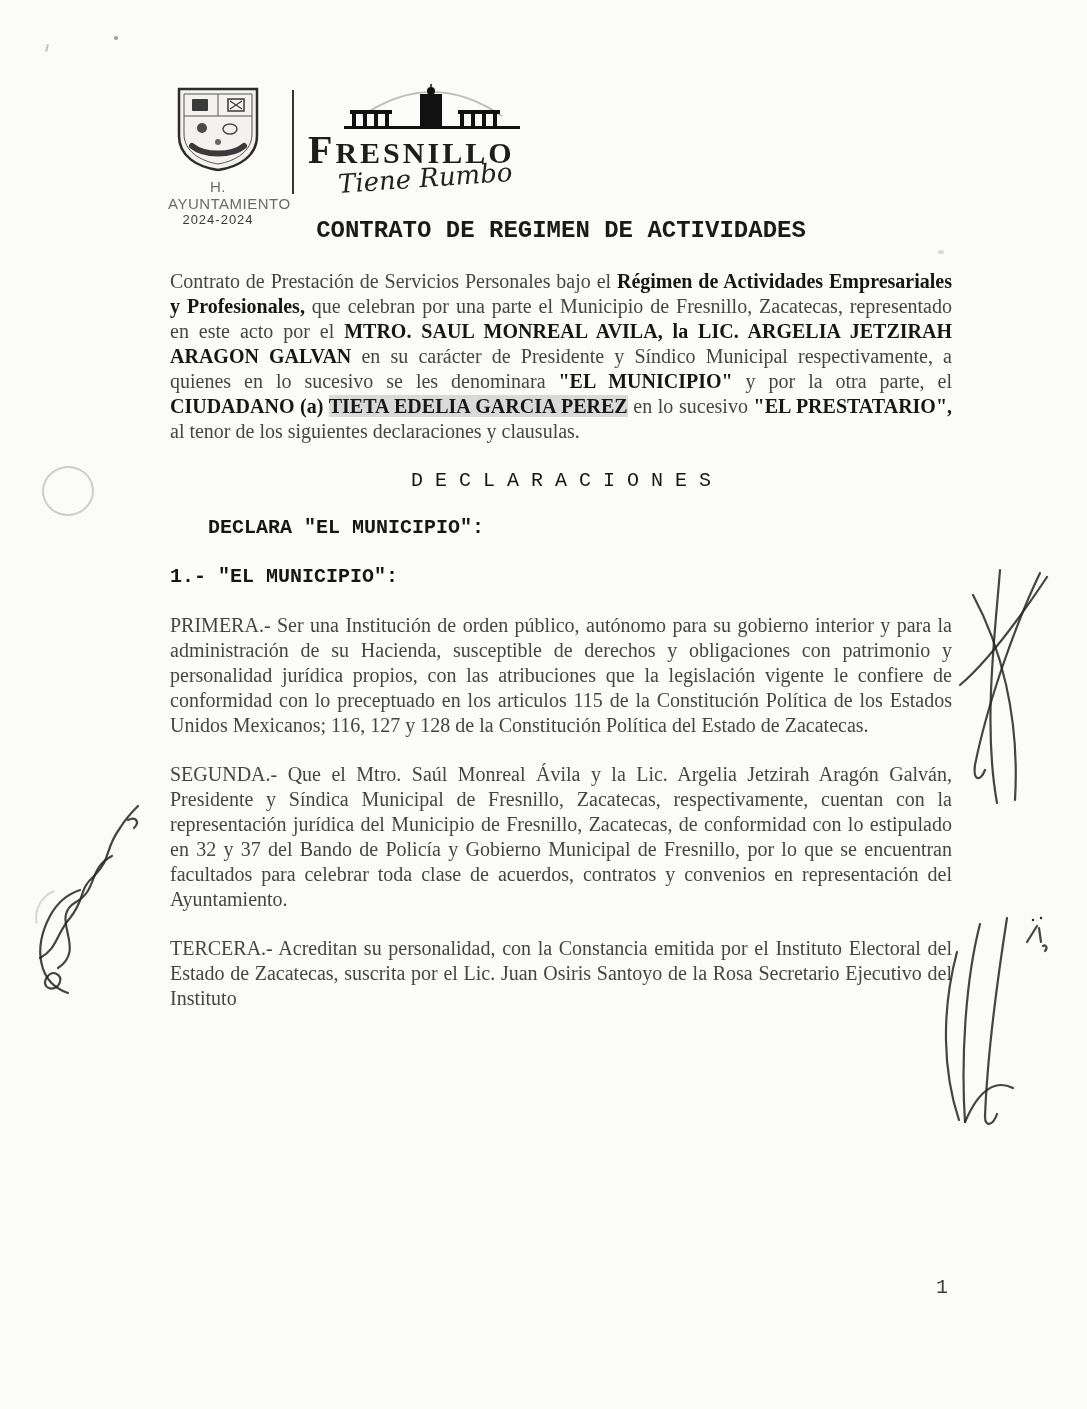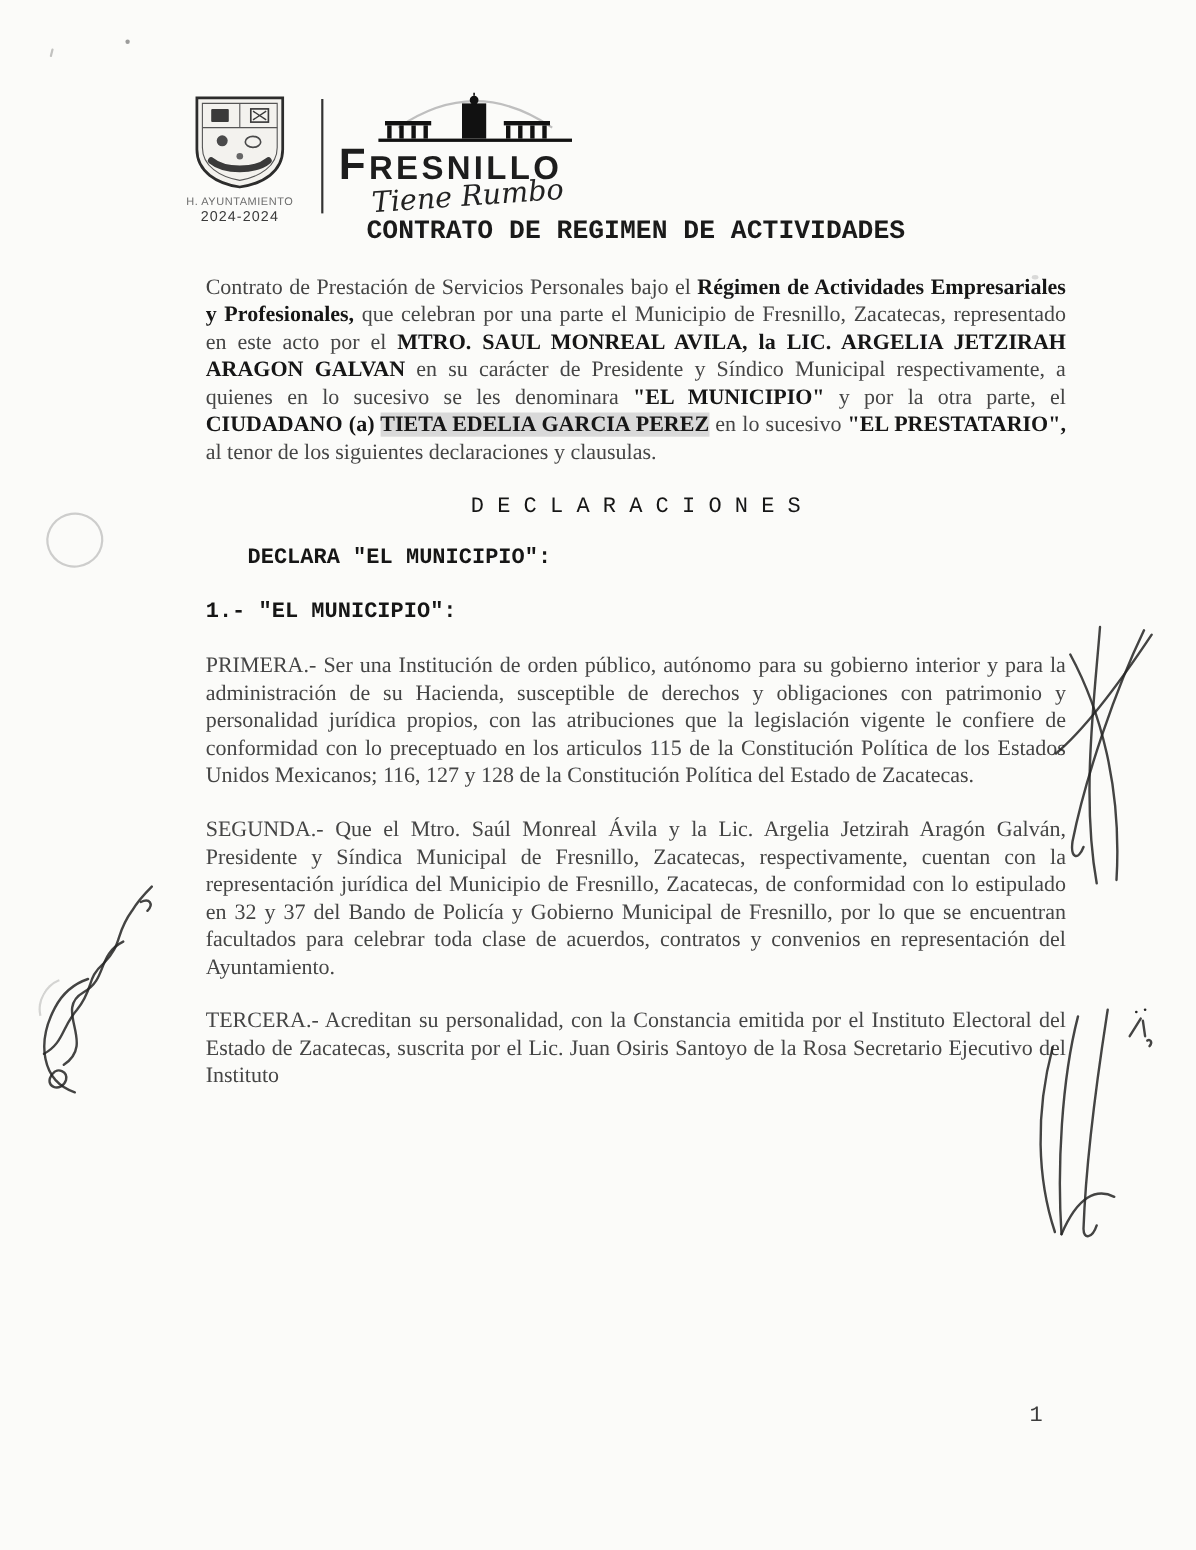--- a/index.html
+++ b/index.html
@@ -9,31 +9,31 @@
     --highlight:#d9d9d9;
   }
   *{margin:0;padding:0;box-sizing:border-box;}
   html,body{width:1087px;height:1409px;}
   body{background:var(--paper);font-family:"Liberation Mono","DejaVu Sans Mono",monospace;}
   .page{position:relative;width:1087px;height:1409px;background:var(--paper);overflow:hidden;}
 
   
   .crest{position:absolute;left:168px;top:84px;width:100px;text-align:center;}
   .crest svg{display:block;margin:0 auto;}
-  .crest-cap1{font-family:"Liberation Sans",sans-serif;font-size:10px;letter-spacing:.5px;color:#6b6b6b;margin-top:2px;}
+  .crest-cap1{font-family:"Liberation Sans",sans-serif;font-size:15px;letter-spacing:.5px;color:#6b6b6b;margin-top:2px;}
   .crest-cap2{font-family:"Liberation Sans",sans-serif;font-size:13px;letter-spacing:1px;color:#3a3a3a;}
   .hdr-divider{position:absolute;left:292px;top:90px;width:2px;height:104px;background:#333;}
   .brand{position:absolute;left:308px;top:84px;width:250px;}
   .brand svg{display:block;margin-left:24px;}
-  .wordmark{font-family:Liberation Sans, sans-serif;font-weight:600;font-size:30px;line-height:32px;letter-spacing:3px;color:#1d1d1d;}
+  .wordmark{font-family:Liberation Serif, serif;font-weight:600;font-size:30px;line-height:32px;letter-spacing:3px;color:#1d1d1d;}
   .wordmark::first-letter{font-size:40px;}
   .tagline{font-family:"DejaVu Serif","Liberation Serif",serif;font-style:italic;font-size:26px;line-height:30px;color:#222;margin-left:30px;transform:rotate(-4deg);transform-origin:left center;}
 
   
-  .content{position:absolute;left:170px;top:196px;width:782px;font-size:20px;line-height:25px;color:var(--ink);margin-left:17px;}
+  .content{position:absolute;left:170px;top:216px;width:782px;font-size:20px;line-height:25px;color:var(--ink);}
   .doc-title{text-align:center;font-weight:700;font-size:24px;line-height:29px;color:#1a1a1a;letter-spacing:0px;}
   .para{margin-top:24px;text-align:justify;font-family:Liberation Serif, serif;}
   .intro{margin-top:24px;}
   .center-head{margin-top:24px;text-align:center;font-weight:400;color:var(--ink-strong);}
   .sub-head{margin-top:22px;font-weight:700;color:var(--ink-strong);}
   .sub-head.first{margin-top:22px;padding-left:38px;}
   .sub-head.second{margin-top:24px;}
   .b{font-weight:700;color:var(--ink-strong);}
   .hl{background:var(--highlight);}
   .page-number{position:absolute;left:936px;top:1276px;font-size:20px;color:#3c3c3c;}

